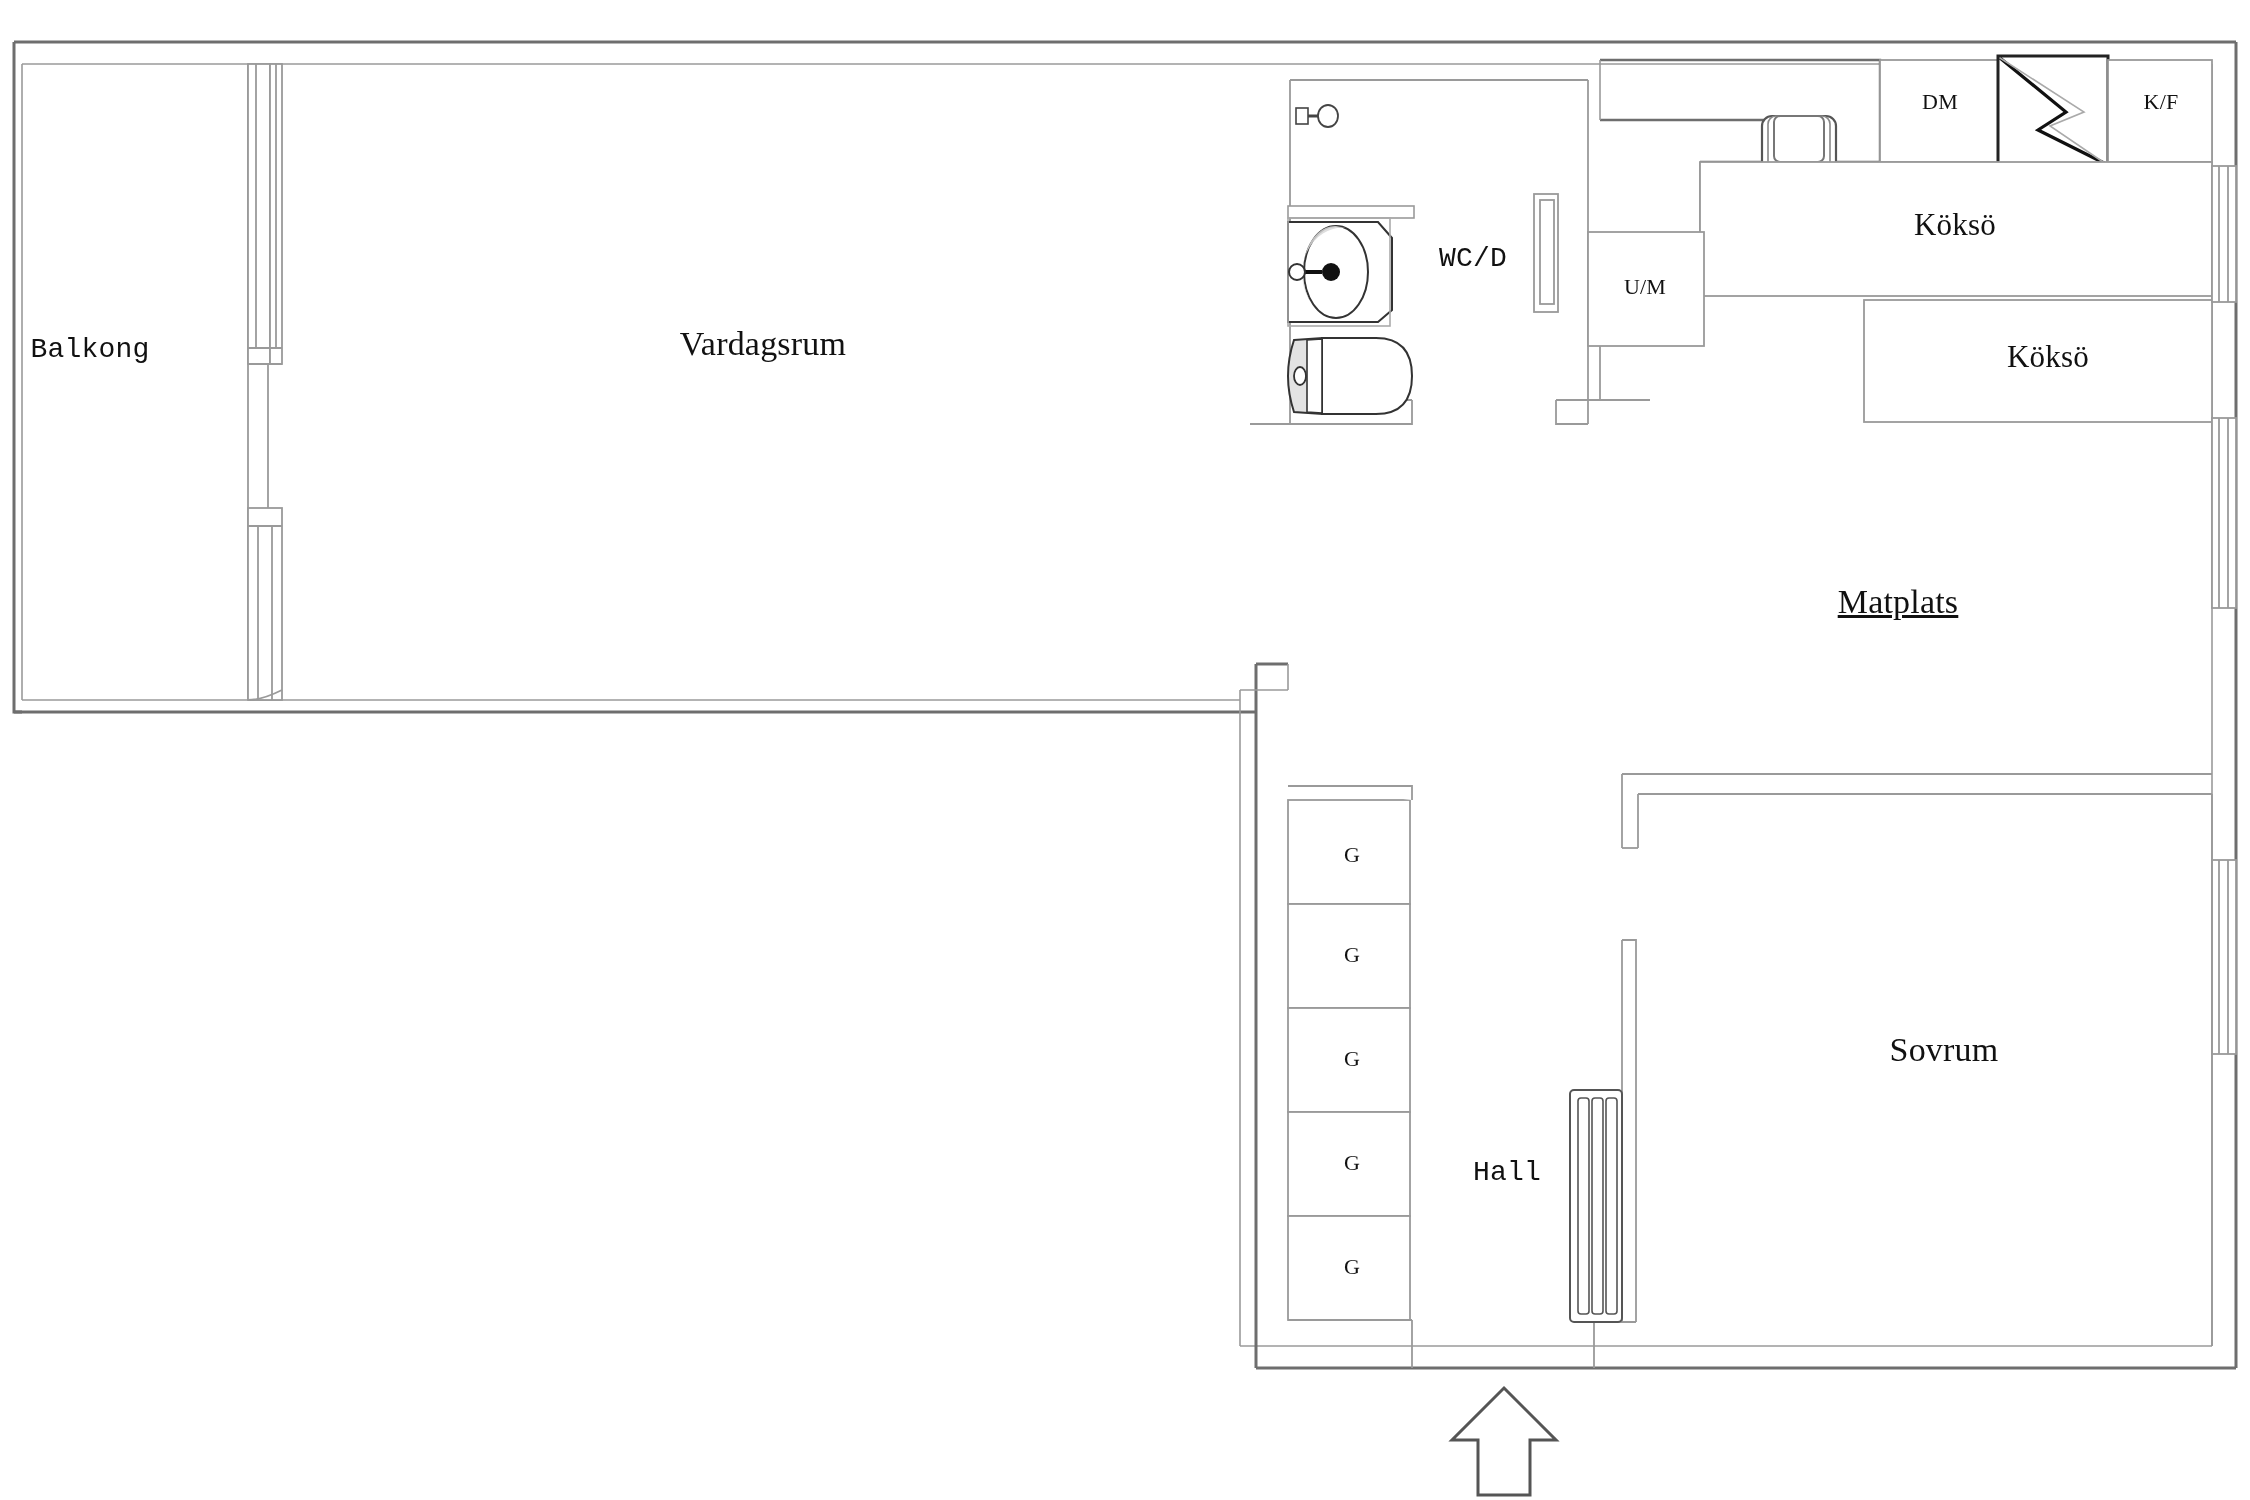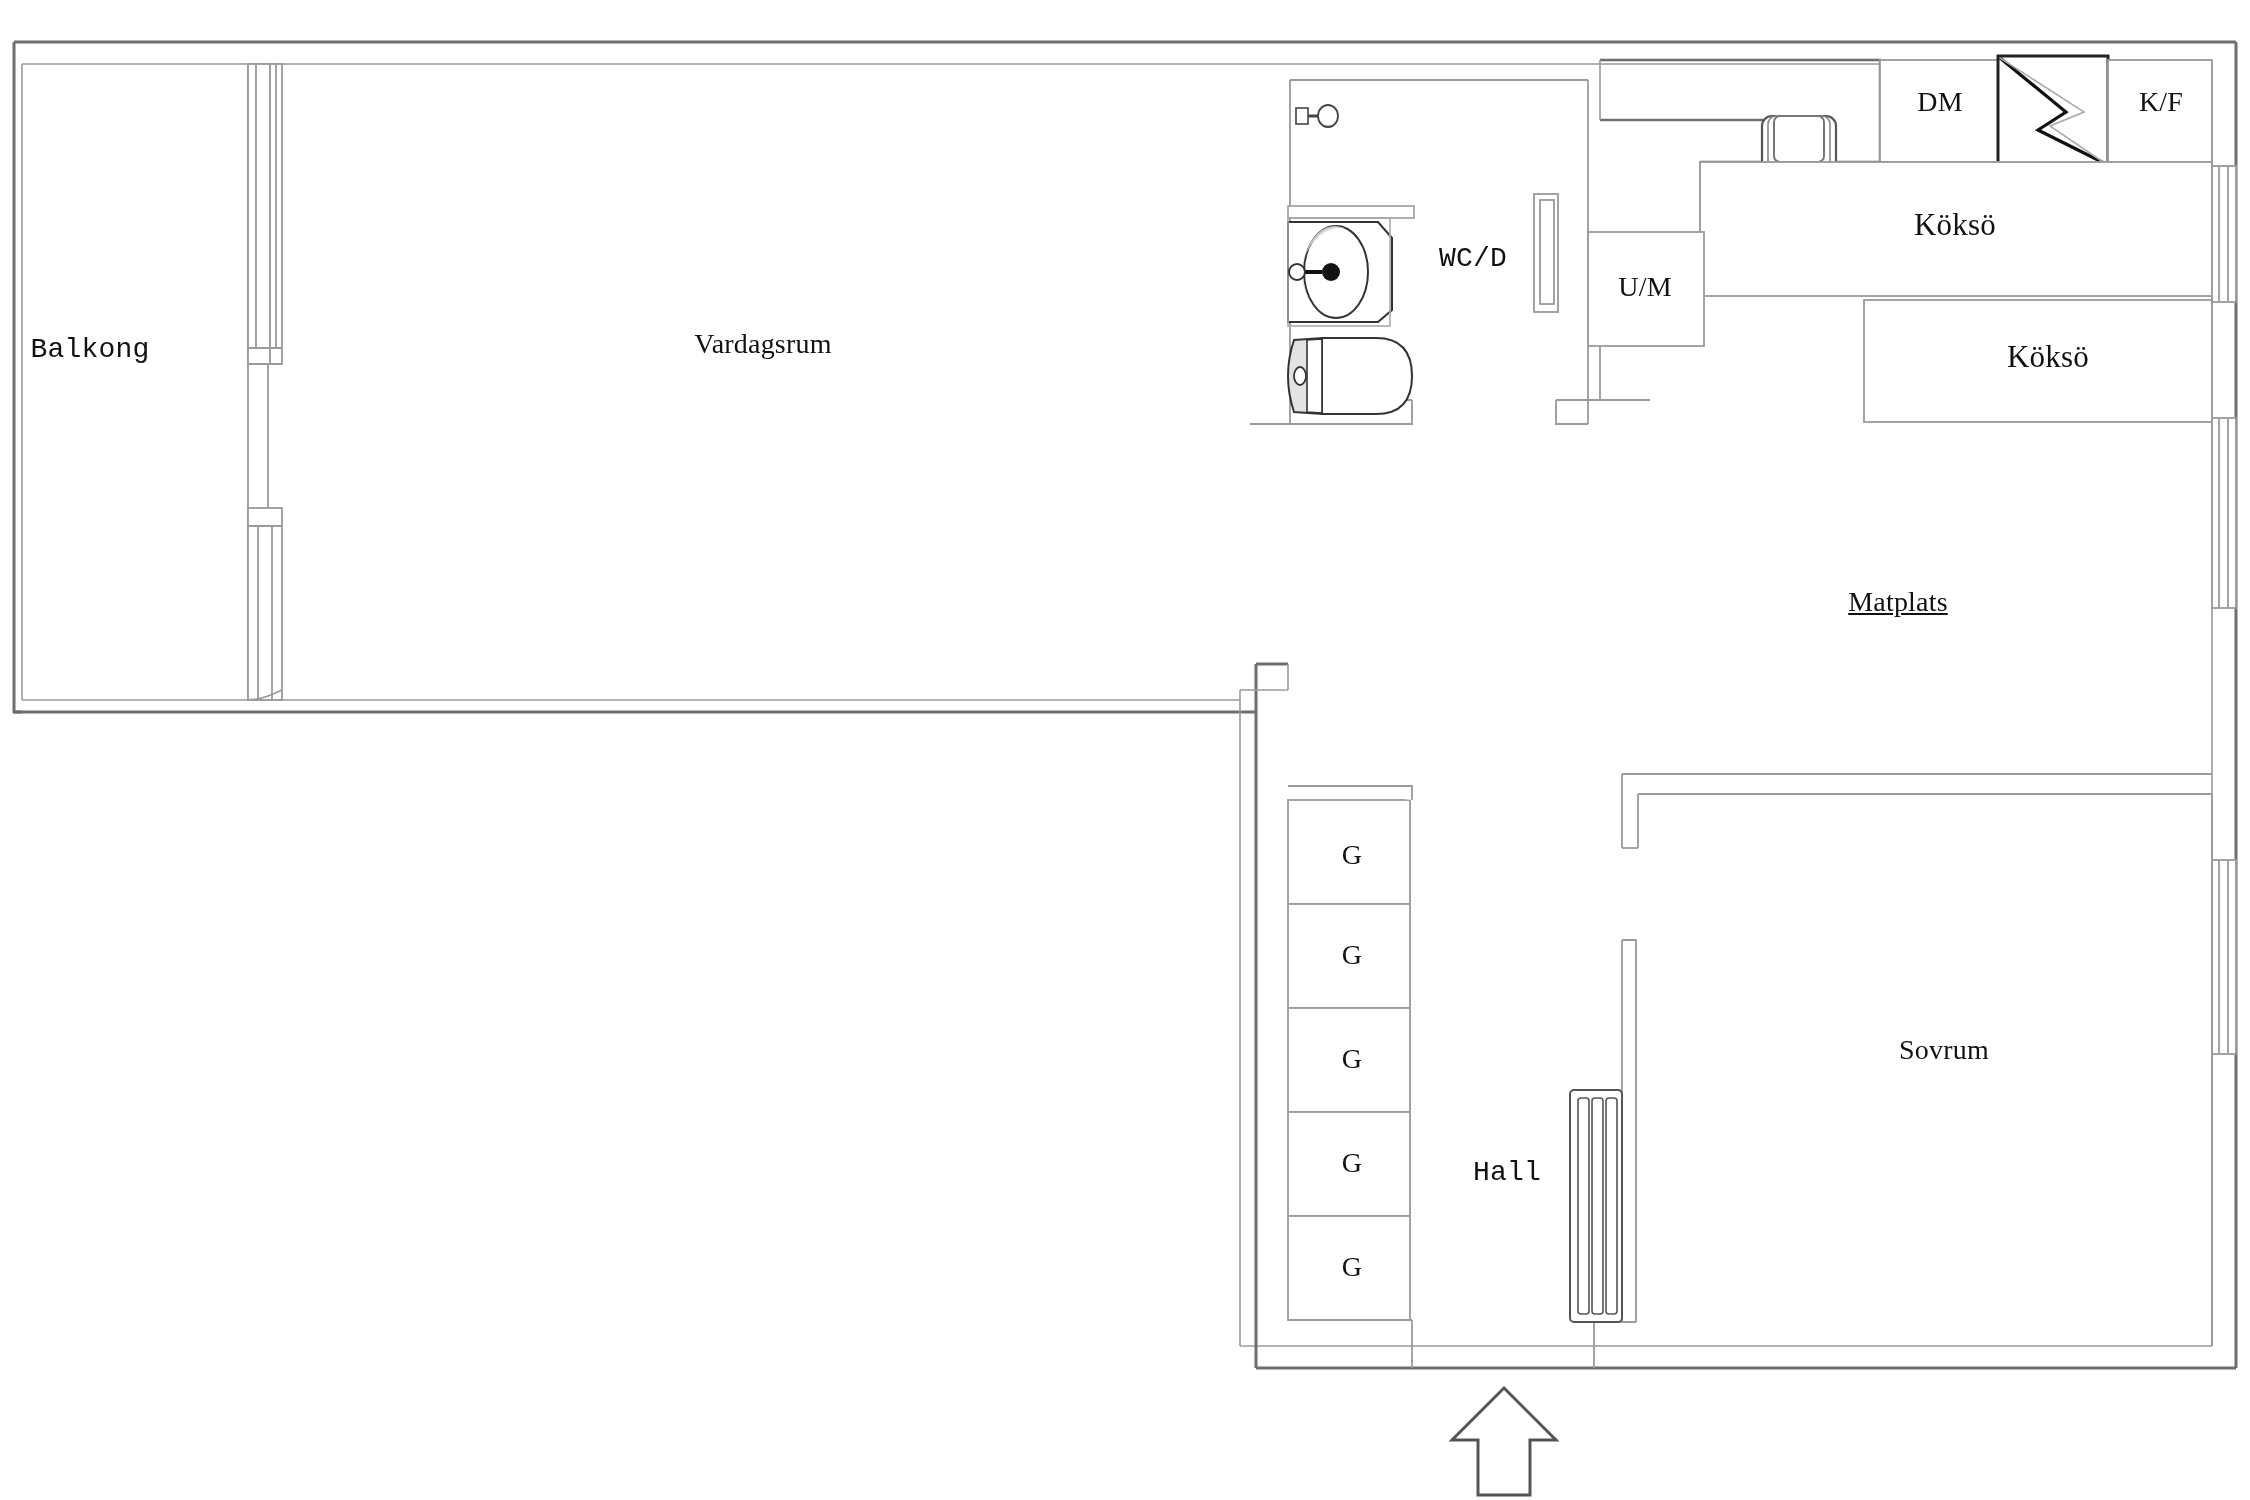--- a/index.html
+++ b/index.html
@@ -24,24 +24,24 @@
     height: 1500px;
   }
   .room-label {
     position: absolute;
     color: #111111;
     font-family: "Liberation Serif", "DejaVu Serif", serif;
     white-space: nowrap;
     transform: translate(-50%, -50%);
     letter-spacing: 0.2px;
   }
-  .lbl-xl { font-size: 28px; }
+  .lbl-xl { font-size: 34px; }
   .lbl-lg { font-size: 28px; font-family: Liberation Mono, monospace; }
   .lbl-md { font-size: 31px; }
-  .lbl-sm { font-size: 28px; }
+  .lbl-sm { font-size: 22px; }
 </style>
 </head>
 <body>
 
 <div id="plan-root">
 
   <svg id="plan-svg" viewBox="0 0 2250 1500">
 
     <g fill="none" stroke="#6e6e6e" stroke-width="3">
 

